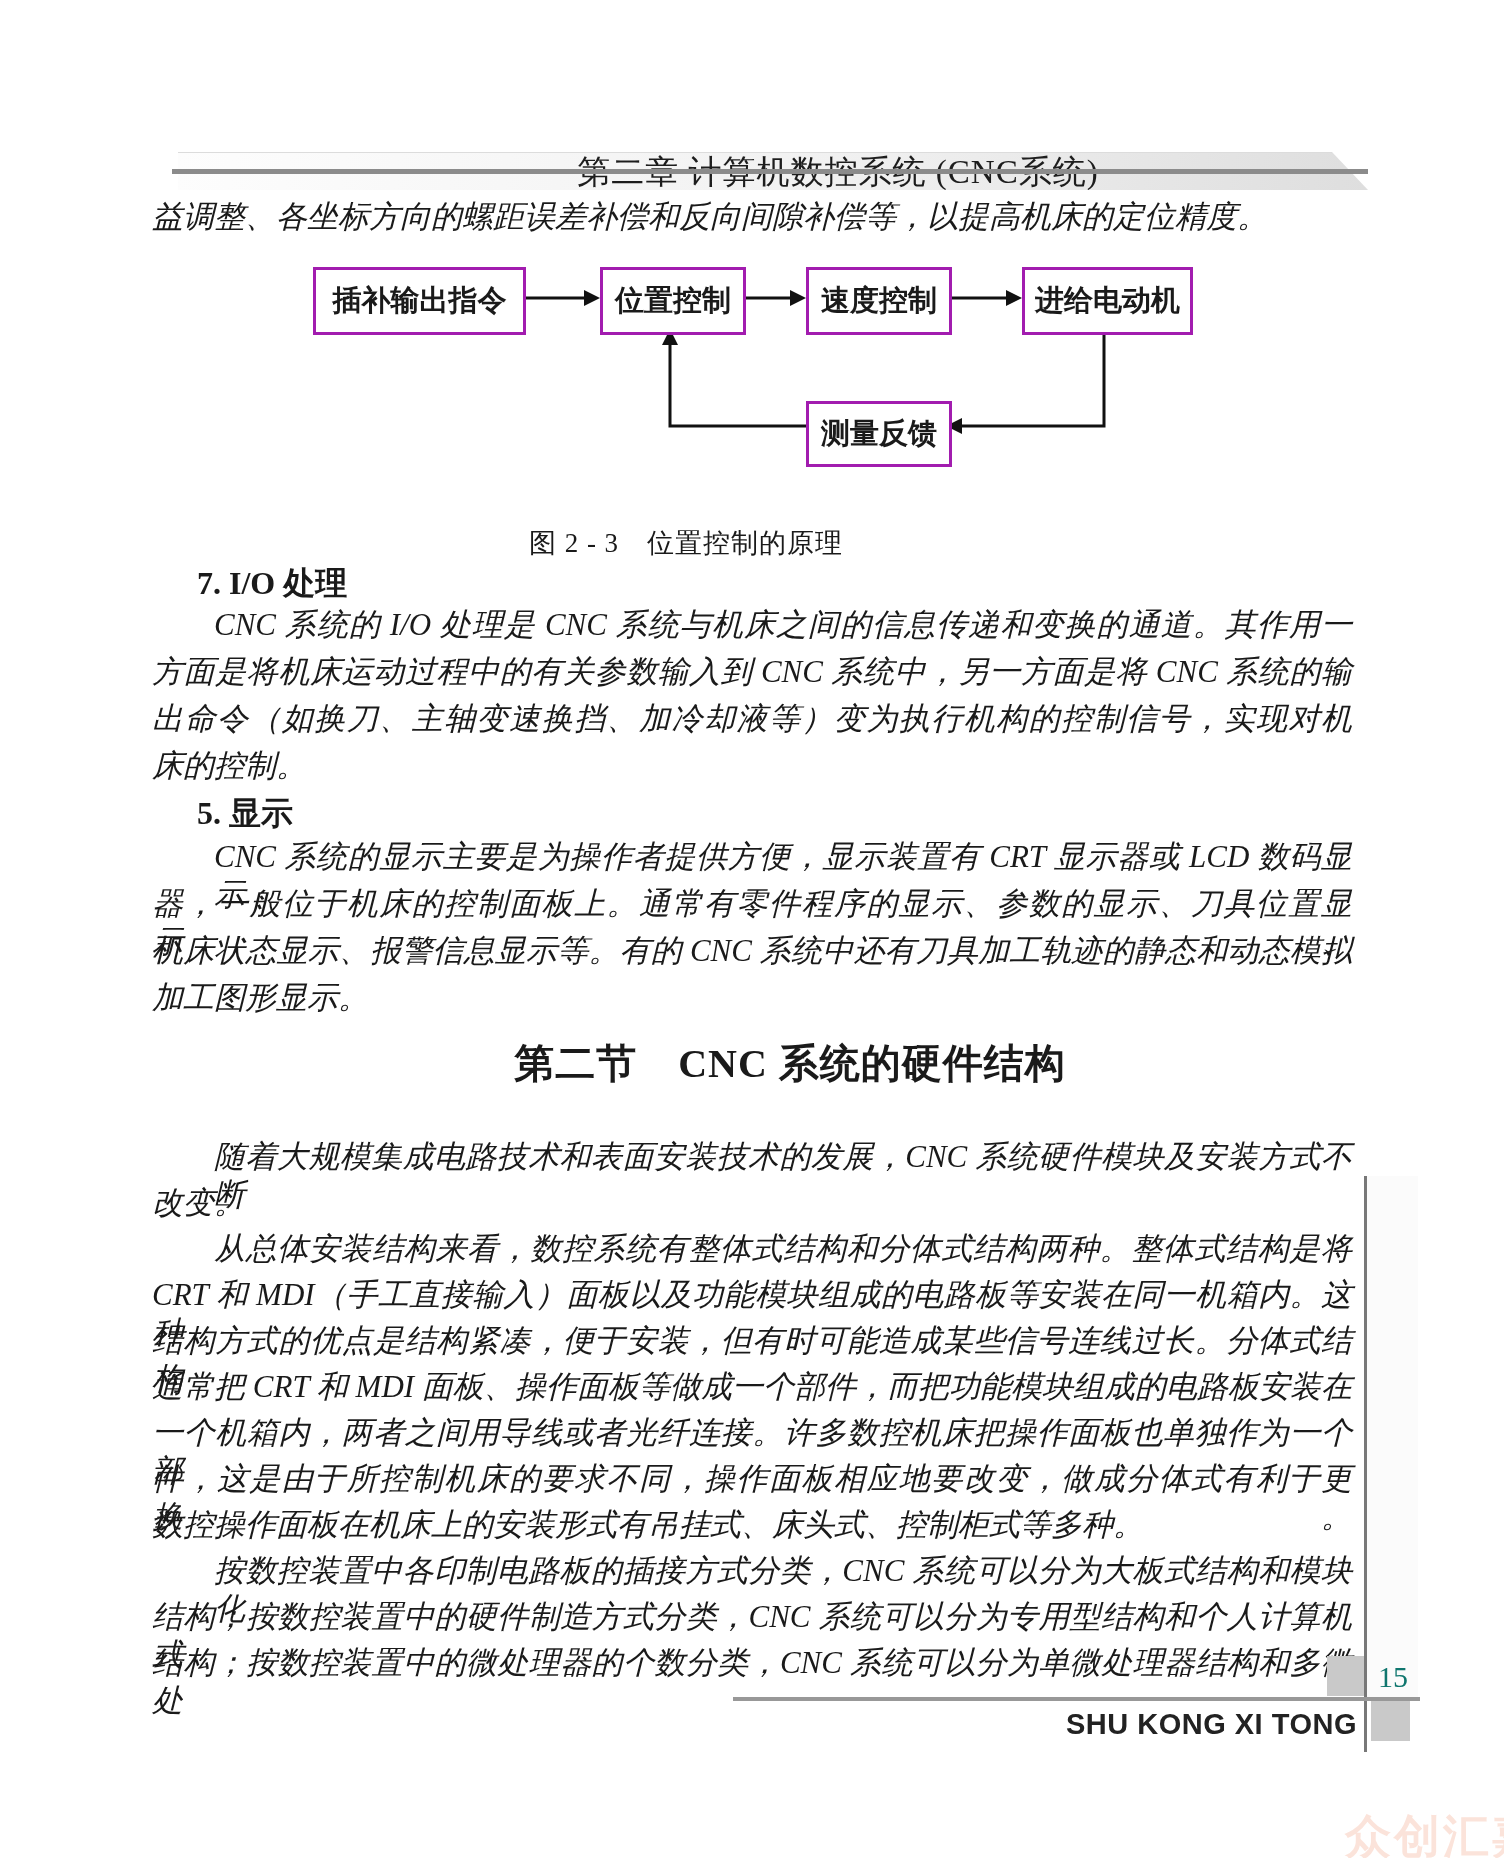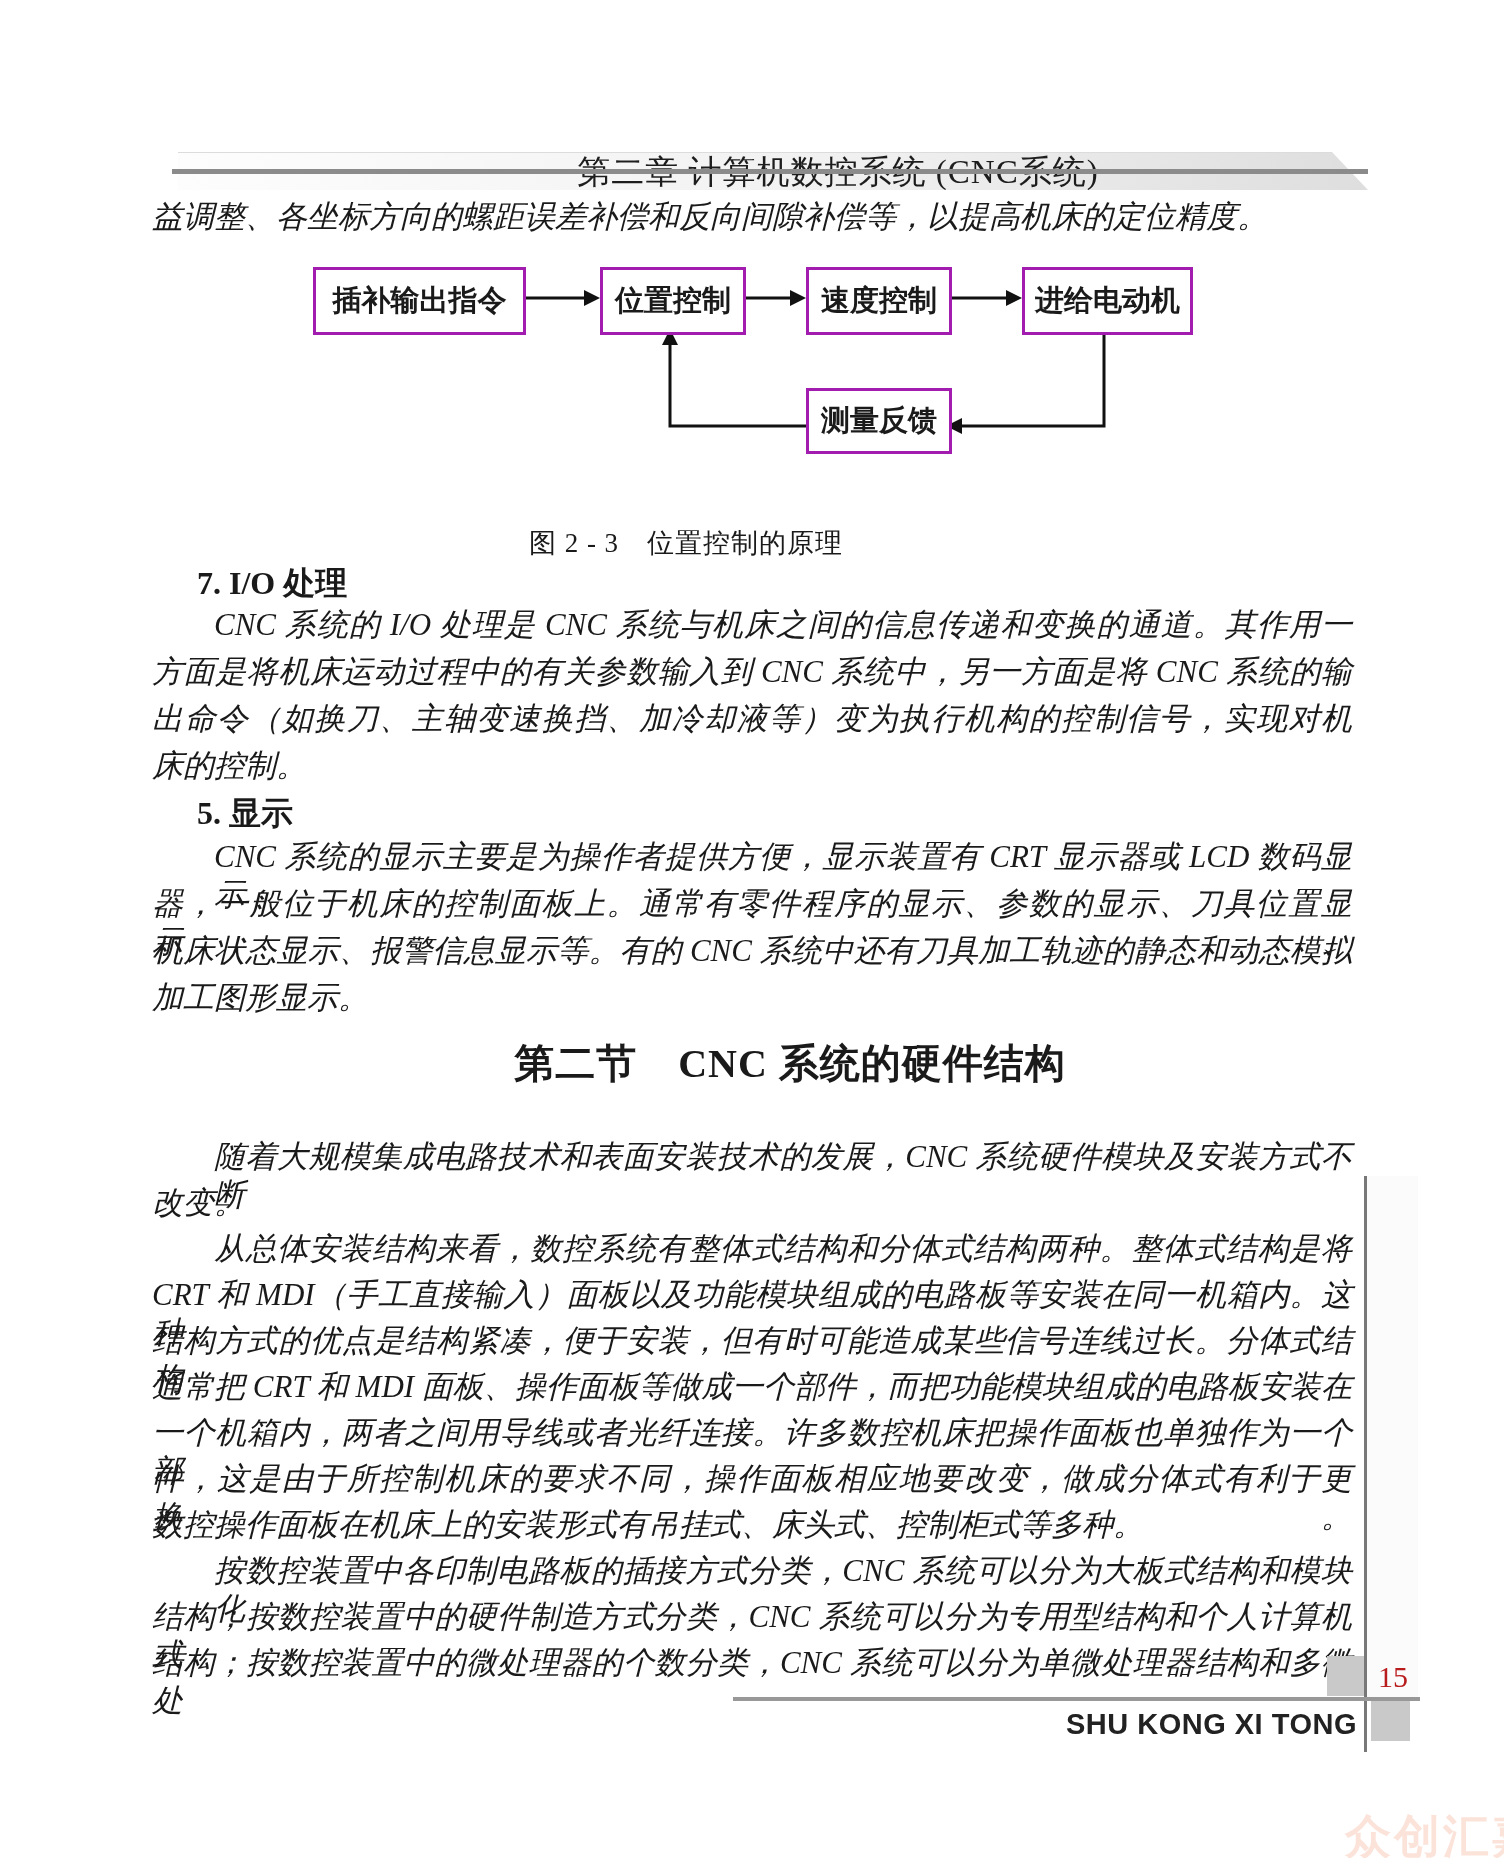--- a/index.html
+++ b/index.html
@@ -43,32 +43,32 @@
   
   .dbox{
     border:3px solid #a21caf;background:#fff;
     display:flex;align-items:center;justify-content:center;
     font-size:29px;font-weight:bold;white-space:nowrap;
   }
   #box-interp{left:313px;top:267px;width:207px;height:62px;}
   #box-pos{left:600px;top:267px;width:140px;height:62px;}
   #box-speed{left:806px;top:267px;width:140px;height:62px;}
   #box-motor{left:1022px;top:267px;width:165px;height:62px;}
-  #box-fb{left:806px;top:388px;width:140px;height:60px;}
+  #box-fb{left:806px;top:401px;width:140px;height:60px;}
   #connectors{left:250px;top:260px;width:950px;height:210px;}
   .fig-caption{left:0;top:525px;width:1372px;text-align:center;font-size:27px;letter-spacing:1px;}
 
   
   .footer-rule{left:733px;top:1697px;width:687px;height:4px;background:#989898;}
   .v-rule{left:1364px;top:1176px;width:3px;height:576px;background:#787878;}
   .v-rule-shade{left:1367px;top:1176px;width:51px;height:521px;background:#fbfbfb;}
   .sq{background:#c9c9c9;}
   #sq-top{left:1327px;top:1656px;width:37px;height:40px;}
   #sq-bottom{left:1371px;top:1701px;width:39px;height:40px;}
-  .page-number{left:1378px;top:1660px;width:50px;font-size:30px;color:#b91c1c;}
+  .page-number{left:1378px;top:1660px;width:50px;font-size:30px;color:#0f766e;}
   .running-title{
     left:900px;top:1708px;width:457px;text-align:right;
     font-family:"Liberation Sans","DejaVu Sans",sans-serif;
     font-size:29px;font-weight:600;letter-spacing:.5px;color:#222;white-space:nowrap;
   }
   .watermark{
     left:1345px;top:1806px;font-size:46px;font-weight:bold;letter-spacing:3px;
     color:rgba(235,115,70,0.20);white-space:nowrap;
     font-family:"Liberation Sans","DejaVu Sans",sans-serif;
   }

